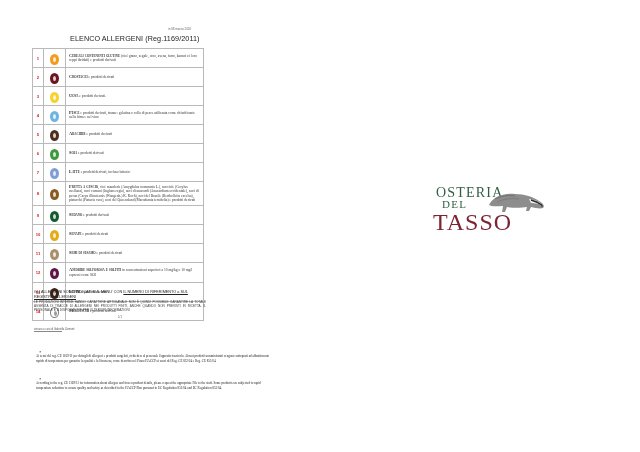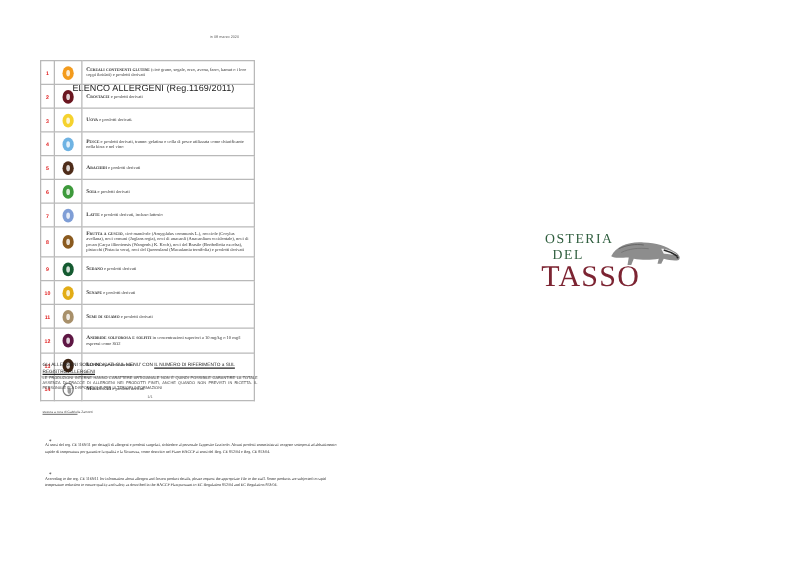--- a/index.html
+++ b/index.html
@@ -1,20 +1,20 @@
 <!DOCTYPE html>
 <html><head>
   <meta charset="utf-8">
   <style>
     * { box-sizing: border-box; margin: 0; padding: 0; }
     html, body { width: 640px; height: 452px; background: #ffffff; overflow: hidden; }
     body { position: relative; font-family: "Liberation Serif", serif; color: #222; }
 
     .date { position: absolute; left: 168px; top: 27px; font-family: "Liberation Sans", sans-serif; font-size: 3px; color: #666; }
-    .title { position: absolute; left: 58px; top: 34px; font-family: "Liberation Sans", sans-serif; font-size: 7.2px; color: #222; letter-spacing: 0.1px; margin-top: 32px; }
+    .title { position: absolute; left: 70px; top: 34px; font-family: "Liberation Sans", sans-serif; font-size: 7.2px; color: #222; letter-spacing: 0.1px; }
 
     table.allergens { position: absolute; left: 32px; top: 48px; width: 172px; border-collapse: collapse; }
     table.allergens td { border: 0.6px solid #b9b9b9; vertical-align: middle; }
     td.num { width: 11px; text-align: center; color: #e01919; font-family: "Liberation Sans", sans-serif; font-size: 4.2px; font-weight: bold; }
     td.ico { width: 22px; text-align: center; }
     td.txt { padding: 0 3px; font-size: 3.6px; line-height: 4.2px; color: #333; }
     td.txt b { font-weight: bold; }
     .sc { font-variant: small-caps; font-size: 4.4px; }
     .badge { display: inline-block; width: 9px; height: 11px; border-radius: 50% / 50%; position: relative; vertical-align: middle; }
     .badge::after { content: ""; position: absolute; left: 3px; top: 3px; width: 3px; height: 5px; border-radius: 50%; background: rgba(255,255,255,0.8); }
@@ -28,21 +28,21 @@
     .notice .pg { text-align: center; font-size: 3px; color: #666; margin-top: 3px; }
     .credit { position: absolute; left: 34px; top: 328px; font-family: "Liberation Sans", sans-serif; font-size: 2.6px; color: #555; }
     .credit::after { content: ""; display: block; width: 28px; border-bottom: 0.5px solid #888; }
 
     .fn { position: absolute; left: 36px; width: 240px; font-size: 3.2px; line-height: 5.2px; color: #222; }
     .fn .star { position: absolute; left: 3px; top: -4px; font-size: 4.5px; }
     .fn1 { top: 354px; }
     .fn2 { top: 381px; }
 
     .logo { position: absolute; left: 433px; top: 185px; width: 150px; height: 60px; }
-    .logo .osteria { position: absolute; left: 3px; top: 0; font-family: "Liberation Serif", serif; font-size: 11px; letter-spacing: 1.2px; color: #2f5e3e; }
+    .logo .osteria { position: absolute; left: 3px; top: 0; font-family: "Liberation Serif", serif; font-size: 14px; letter-spacing: 1.2px; color: #2f5e3e; }
     .logo .del { position: absolute; left: 9px; top: 13px; font-family: Liberation Serif, serif; font-size: 11px; letter-spacing: 1.3px; color: #2f5e3e; }
     .logo .tasso { position: absolute; left: 0; top: 21px; font-family: "Liberation Serif", serif; font-size: 24px; letter-spacing: 1px; color: #7c2432; line-height: 32px; }
     .logo .badger { position: absolute; left: 52px; top: 2px; width: 62px; height: 28px; }
   </style>
 </head>
 <body>
 
 <div class="date">in 08 marzo 2020</div>
 <div class="title">ELENCO ALLERGENI (Reg.1169/2011)</div>
 

